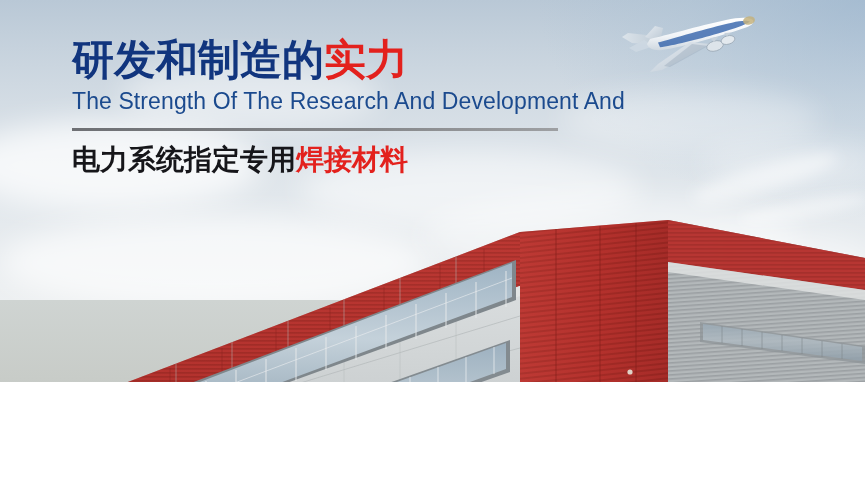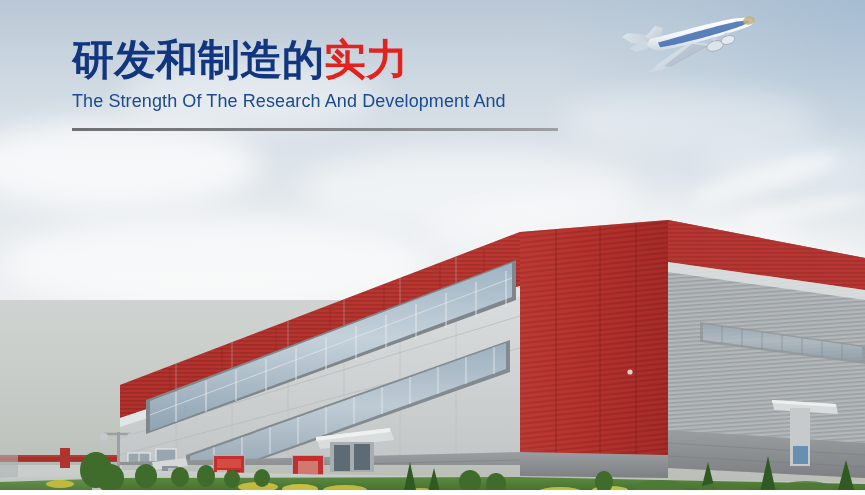--- a/index.html
+++ b/index.html
@@ -6,21 +6,21 @@
   html, body {
     width: 865px; height: 495px;
     overflow: hidden;
     background: #ffffff;
     font-family: "Liberation Sans", sans-serif;
   }
 
   .banner {
     position: relative;
     width: 865px;
-    height: 490px;
+    height: 382px;
     overflow: hidden;
   }
 
   
   .sky {
     position: absolute; left: 0; top: 0;
     width: 865px; height: 340px;
     background:
       linear-gradient(to bottom,
         #b9c8d6 0%,
@@ -91,21 +91,21 @@
     font-weight: 700;
     letter-spacing: 0px;
     white-space: nowrap;
   }
   .headline .nv { color: #11357e; }
   .headline .rd { color: #e3211d; }
   .headline.l1 { margin-bottom: 5px; }
   .headline.l2 { margin-bottom: 13px; }
 
   .subline {
-    font-size: 18px;
+    font-size: 23px;
     line-height: 25px;
     font-weight: 400;
     color: #1b4a8e;
     letter-spacing: 0.1px;
     white-space: nowrap;
   }
   .divider {
     width: 486px;
     height: 3px;
     background: linear-gradient(to right, #6e7074 0%, #85878a 60%, #9ea0a3 100%);
@@ -445,15 +445,18 @@
 
     <div class="headline l1">
       <span class="nv">研发和制造的</span><span class="rd">实力</span>
     </div>
 
 
     <div class="subline">The Strength Of The Research And Development And</div>
 
     <div class="divider"></div>
 
+    <div class="tagline">
+      <span class="dk">电力系统指定专用</span><span class="rd">焊接材料</span>
+    </div>
   </div>
 
 </div>
 
 </body></html>

